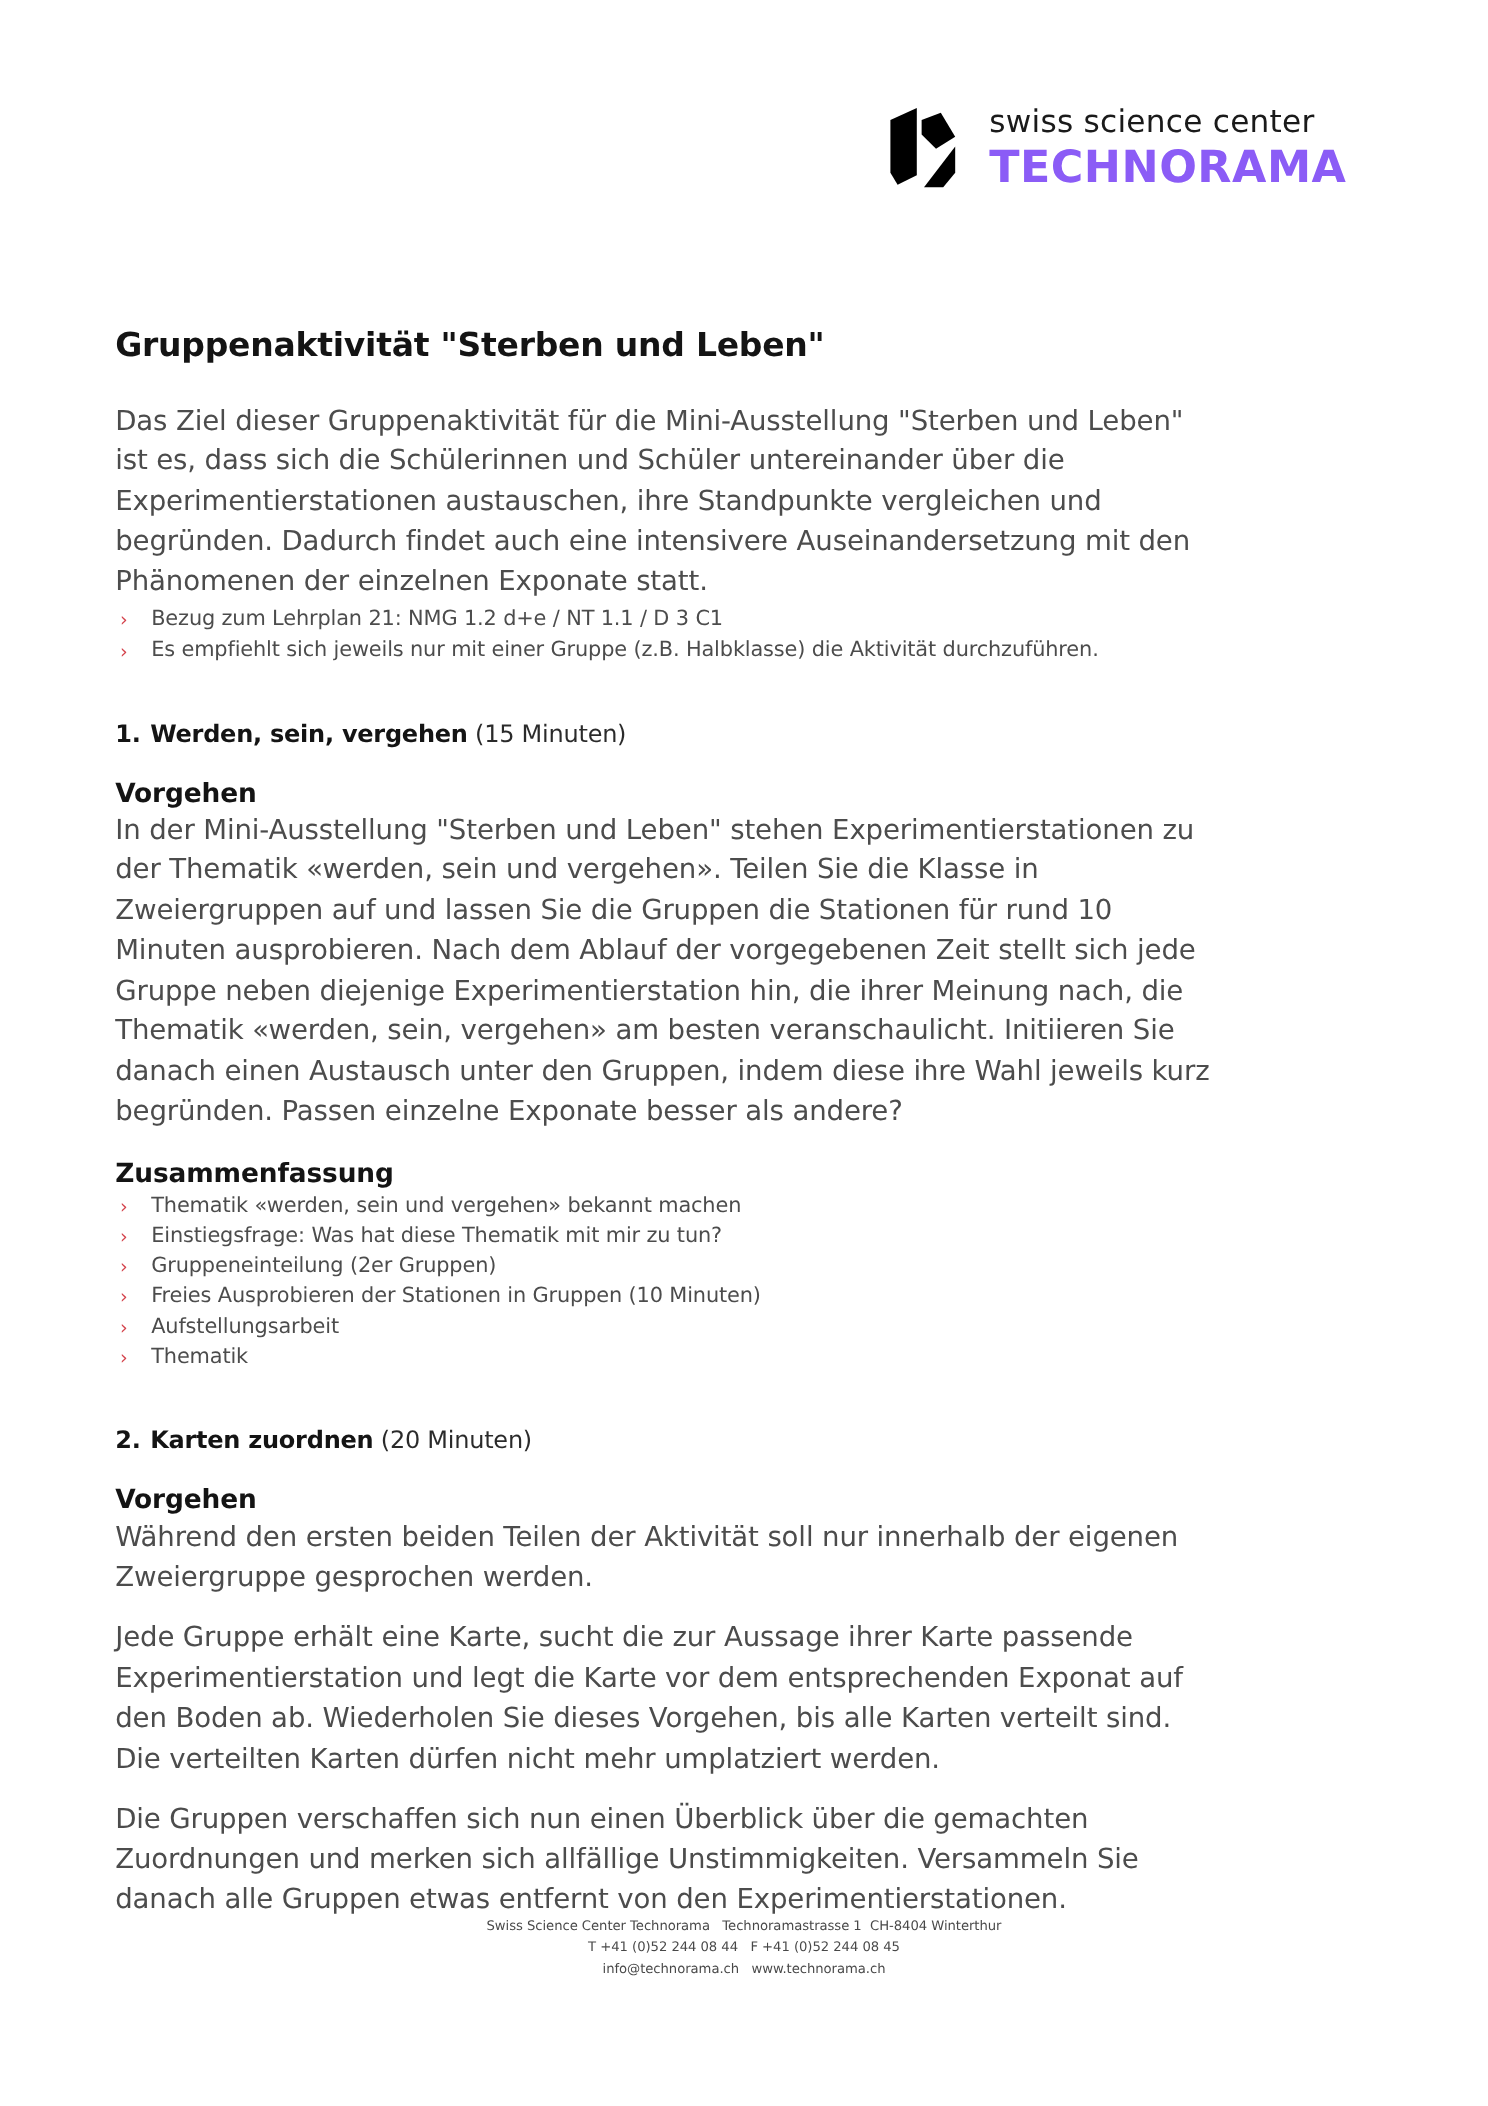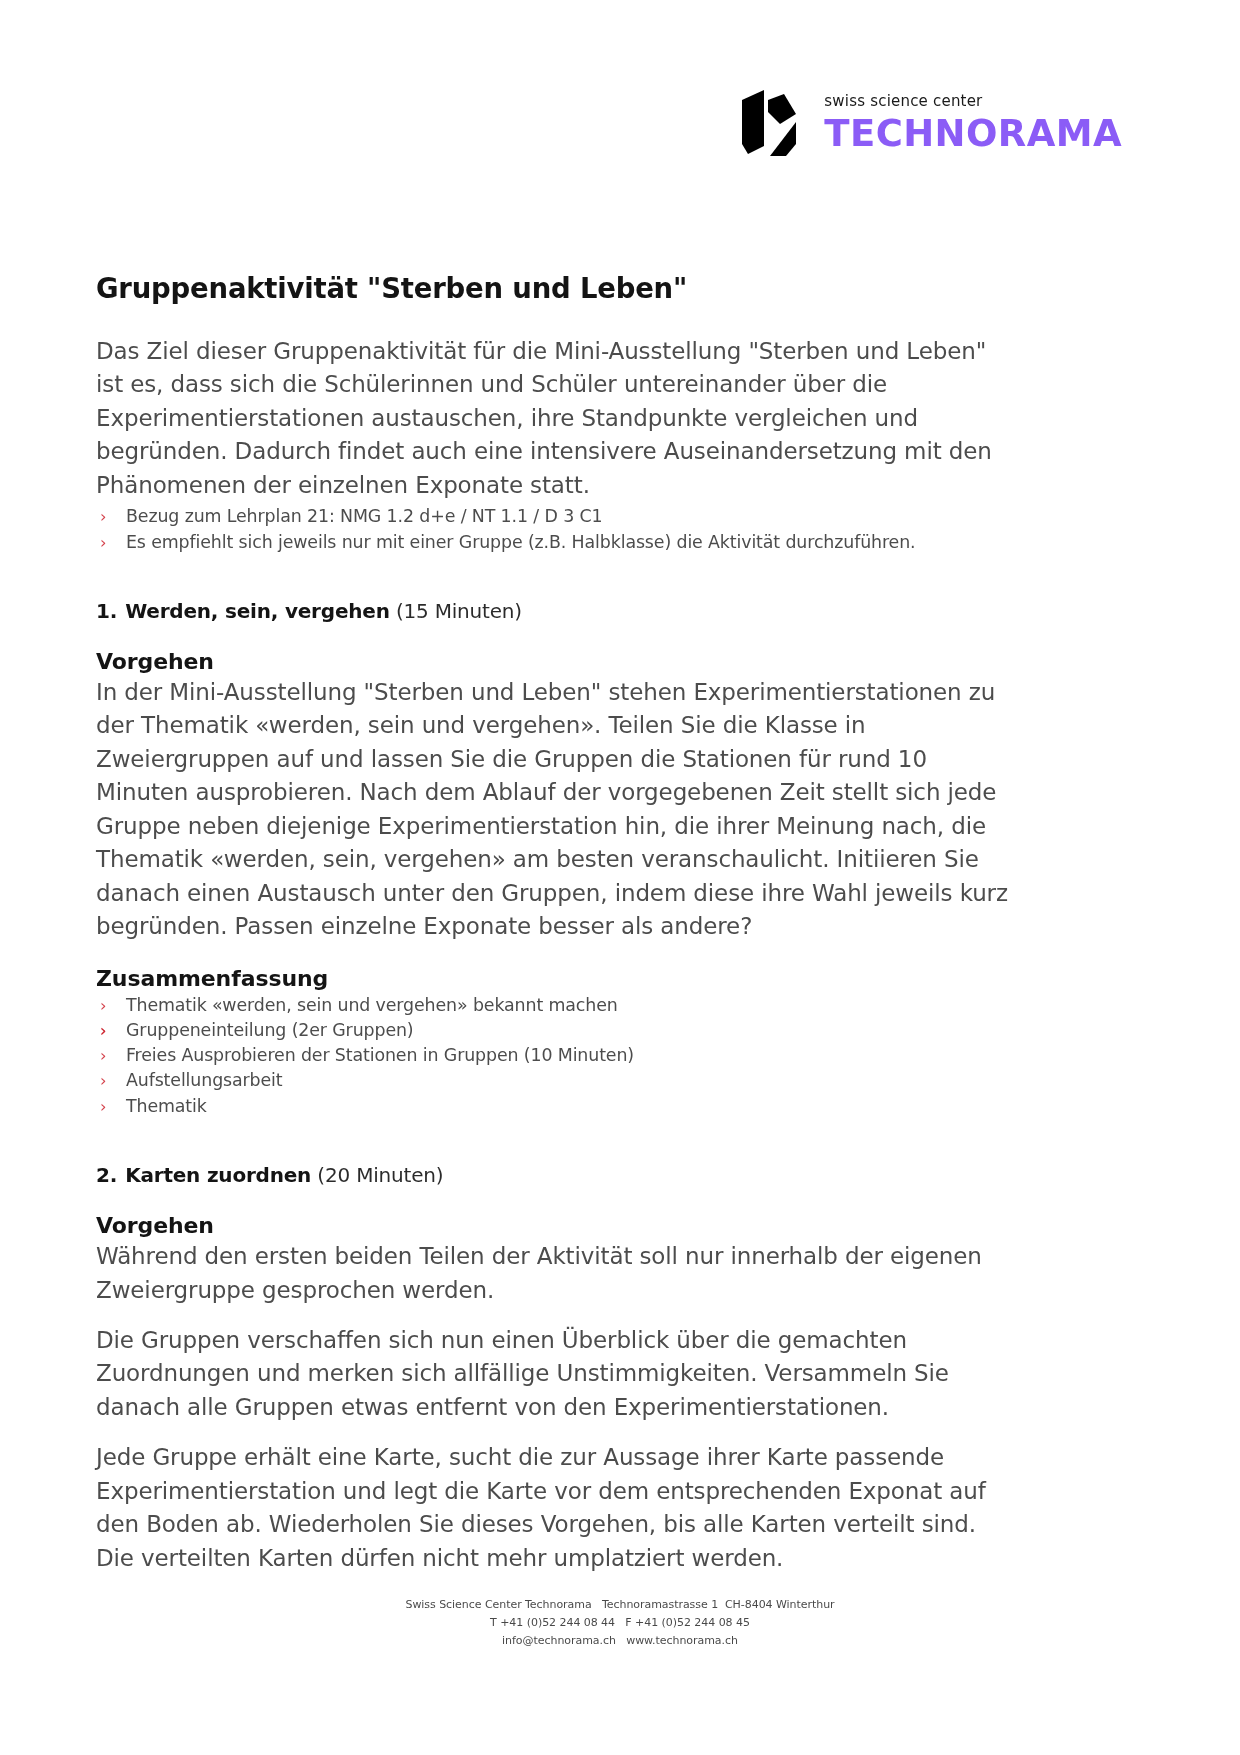--- a/index.html
+++ b/index.html
@@ -40,21 +40,21 @@
     position: relative;
   }
   .logo-text {
     display: flex;
     flex-direction: column;
     justify-content: center;
     line-height: 1;
   }
   .logo-line1 {
     font-family: "DejaVu Sans", sans-serif;
-    font-size: 15px;
+    font-size: 26px;
     letter-spacing: 0.2px;
     color: #1a1a1a;
     margin-bottom: 6px;
     font-weight: 400;
   }
   .logo-line2 {
     font-family: "DejaVu Sans", sans-serif;
     font-size: 37px;
     font-weight: 700;
     letter-spacing: 0.4px;
@@ -201,38 +201,38 @@
 
     <div class="block">
       <h3 class="sub">Vorgehen</h3>
       <p class="para">In der Mini-Ausstellung "Sterben und Leben" stehen Experimentierstationen zu der Thematik «werden, sein und vergehen». Teilen Sie die Klasse in Zweiergruppen auf und lassen Sie die Gruppen die Stationen für rund 10 Minuten ausprobieren. Nach dem Ablauf der vorgegebenen Zeit stellt sich jede Gruppe neben diejenige Experimentierstation hin, die ihrer Meinung nach, die Thematik «werden, sein, vergehen» am besten veranschaulicht. Initiieren Sie danach einen Austausch unter den Gruppen, indem diese ihre Wahl jeweils kurz begründen. Passen einzelne Exponate besser als andere?</p>
     </div>
 
     <div class="block">
       <h3 class="sub">Zusammenfassung</h3>
       <ul class="bullets">
         <li><span class="marker">›</span><span>Thematik «werden, sein und vergehen» bekannt machen</span></li>
-        <li><span class="marker">›</span></li>
+        <li><span class="marker">›</span><span>Einstiegsfrage: Was hat diese Thematik mit mir zu tun?</span></li>
         <li><span class="marker">›</span><span>Gruppeneinteilung (2er Gruppen)</span></li>
         <li><span class="marker">›</span><span>Freies Ausprobieren der Stationen in Gruppen (10 Minuten)</span></li>
         <li><span class="marker">›</span><span>Aufstellungsarbeit</span></li>
         <li><span class="marker">›</span><span>Thematik</span></li>
       </ul>
     </div>
 
     <h2 class="section">
       <span class="num">2.</span><span class="strong">Karten zuordnen</span> <span class="dur">(20 Minuten)</span>
     </h2>
 
 
     <div class="block">
       <h3 class="sub">Vorgehen</h3>
       <p class="para">Während den ersten beiden Teilen der Aktivität soll nur innerhalb der eigenen Zweiergruppe gesprochen werden.</p>
+      <p class="para">Jede Gruppe erhält eine Karte, sucht die zur Aussage ihrer Karte passende Experimentierstation und legt die Karte vor dem entsprechenden Exponat auf den Boden ab. Wiederholen Sie dieses Vorgehen, bis alle Karten verteilt sind. Die verteilten Karten dürfen nicht mehr umplatziert werden.</p>
       <p class="para">Die Gruppen verschaffen sich nun einen Überblick über die gemachten Zuordnungen und merken sich allfällige Unstimmigkeiten. Versammeln Sie danach alle Gruppen etwas entfernt von den Experimentierstationen.</p>
-      <p class="para">Jede Gruppe erhält eine Karte, sucht die zur Aussage ihrer Karte passende Experimentierstation und legt die Karte vor dem entsprechenden Exponat auf den Boden ab. Wiederholen Sie dieses Vorgehen, bis alle Karten verteilt sind. Die verteilten Karten dürfen nicht mehr umplatziert werden.</p>
     </div>
 
   </div>
 
   <div class="footer">
     <div>Swiss Science Center Technorama   Technoramastrasse 1  CH-8404 Winterthur</div>
     <div>T +41 (0)52 244 08 44   F +41 (0)52 244 08 45</div>
     <div>info@technorama.ch   www.technorama.ch</div>
   </div>
 

